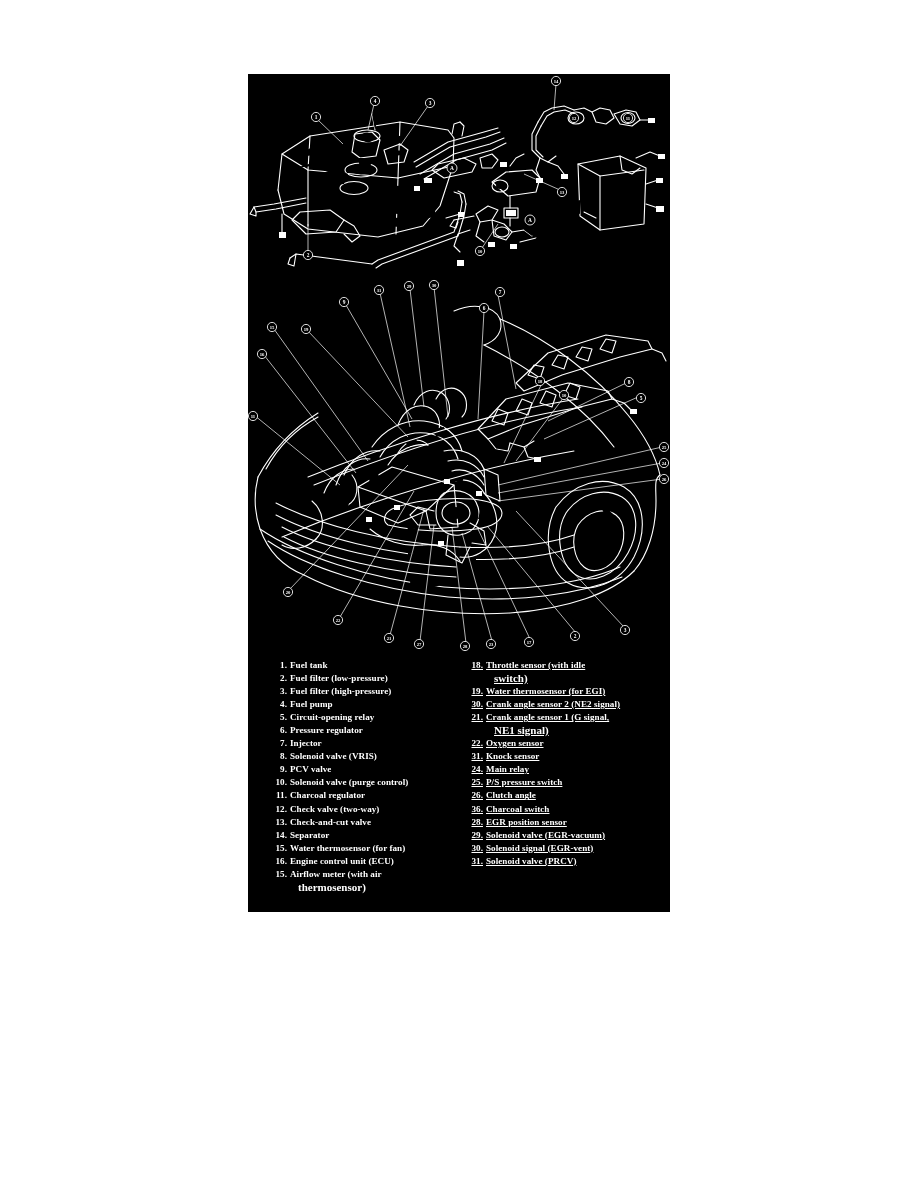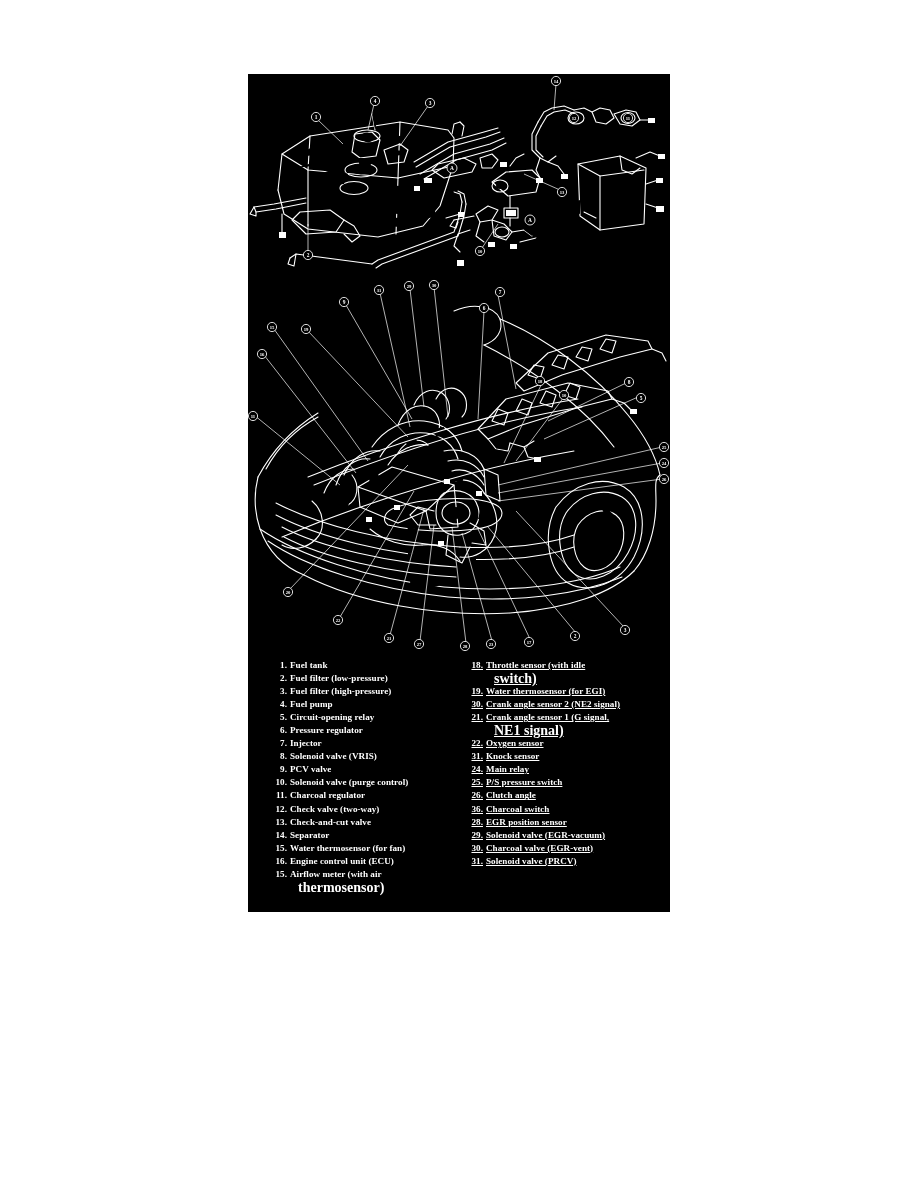--- a/index.html
+++ b/index.html
@@ -92,21 +92,21 @@
   .legend-num {
     width: 17px;
     text-align: right;
     flex: 0 0 auto;
     padding-right: 3px;
   }
   .legend-label {
     flex: 1 1 auto;
   }
   .legend-cont {
-    font-size: 14px;
+    font-size: 11px;
     line-height: 13.05px;
     font-weight: 700;
     padding-left: 28px;
     white-space: nowrap;
   }
 </style>
 </head>
 <body>
 
 <div id="figure-panel">
@@ -730,21 +730,21 @@
       <div class="legend-item">
         <span class="legend-num">28.</span>
         <span class="legend-label">EGR position sensor</span>
       </div>
       <div class="legend-item">
         <span class="legend-num">29.</span>
         <span class="legend-label">Solenoid valve (EGR-vacuum)</span>
       </div>
       <div class="legend-item">
         <span class="legend-num">30.</span>
-        <span class="legend-label">Charcoal valve (EGR-vent)</span>
+        <span class="legend-label">Solenoid signal (EGR-vent)</span>
       </div>
       <div class="legend-item">
         <span class="legend-num">31.</span>
         <span class="legend-label">Solenoid valve (PRCV)</span>
       </div>
     </div>
 
   </div>
 </div>
 

